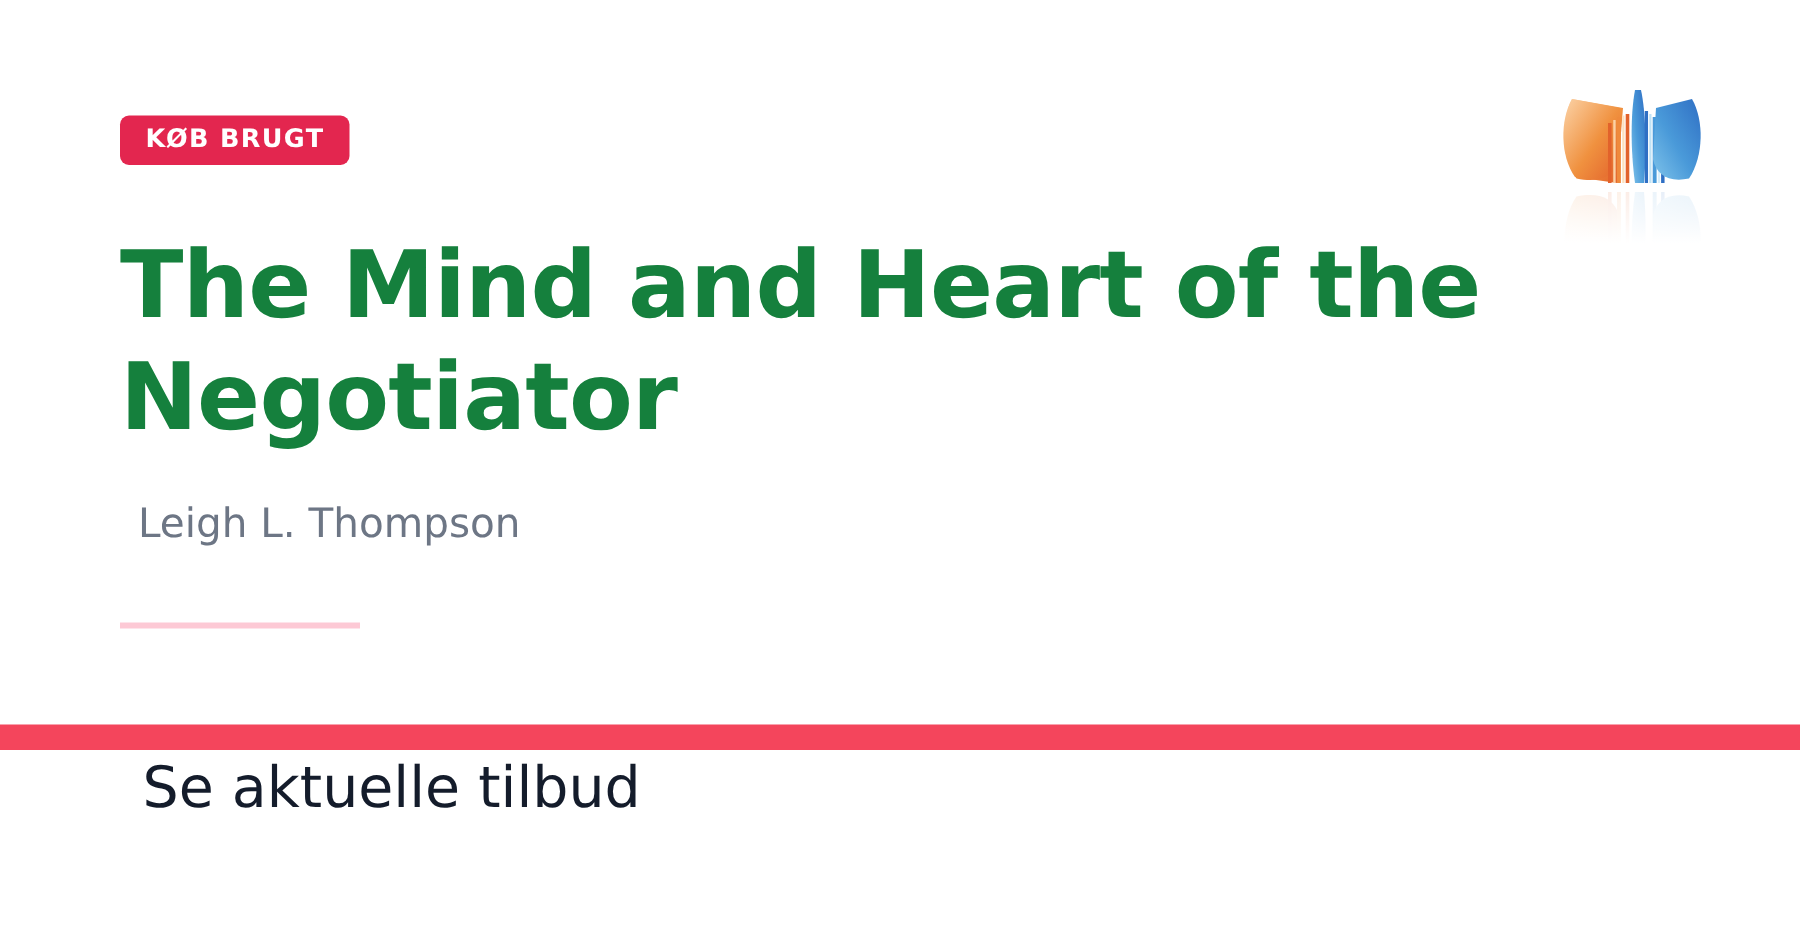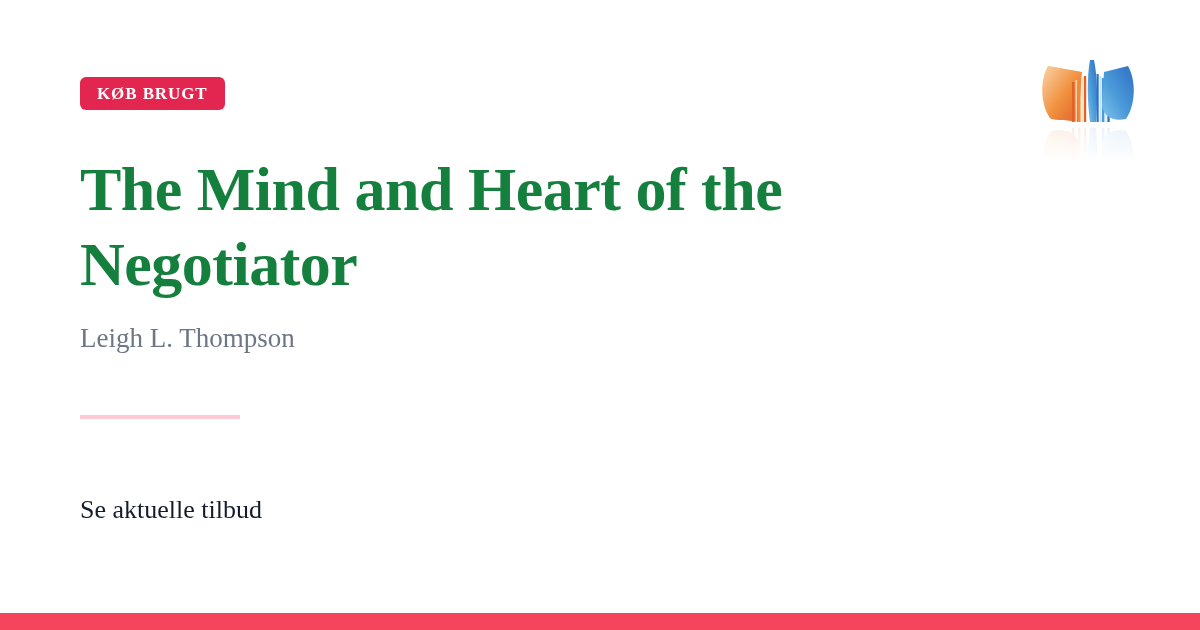--- a/index.html
+++ b/index.html
@@ -10,24 +10,23 @@
     width: 1200px;
     height: 630px;
     background: #ffffff;
     font-family: "DejaVu Sans", "Liberation Sans", sans-serif;
     overflow: hidden;
   }
 
   .card {
     position: relative;
     width: 1200px;
-    height: 630px;
+    height: 500px;
     background: #ffffff;
     box-sizing: border-box;
-    font-family: Liberation Serif, serif;
   }
 
   
   .badge {
     position: absolute;
     left: 80px;
     top: 77px;
     height: 33px;
     padding: 0 17px;
     display: flex;
@@ -67,44 +66,44 @@
     font-size: 62px;
     font-weight: bold;
     line-height: 75px;
     letter-spacing: -0.5px;
   }
 
   .author {
     position: absolute;
     left: 80px;
     top: 320px;
-    margin: 0;
+    margin: 12px;
     color: #6d7685;
     font-size: 27px;
     font-weight: normal;
     line-height: 36px;
   }
 
   .divider {
     position: absolute;
     left: 80px;
     top: 415px;
     width: 160px;
     height: 4px;
     background: #fdc9d5;
     border-radius: 0;
   }
 
   .cta {
     position: absolute;
     left: 80px;
     top: 484px;
-    margin: 0;
+    margin: 15px;
     color: #141c2b;
-    font-size: 26px;
+    font-size: 38px;
     font-weight: normal;
     line-height: 52px;
   }
 
   
   .bottom-bar {
     position: absolute;
     left: 0;
     bottom: 0;
     width: 1200px;

